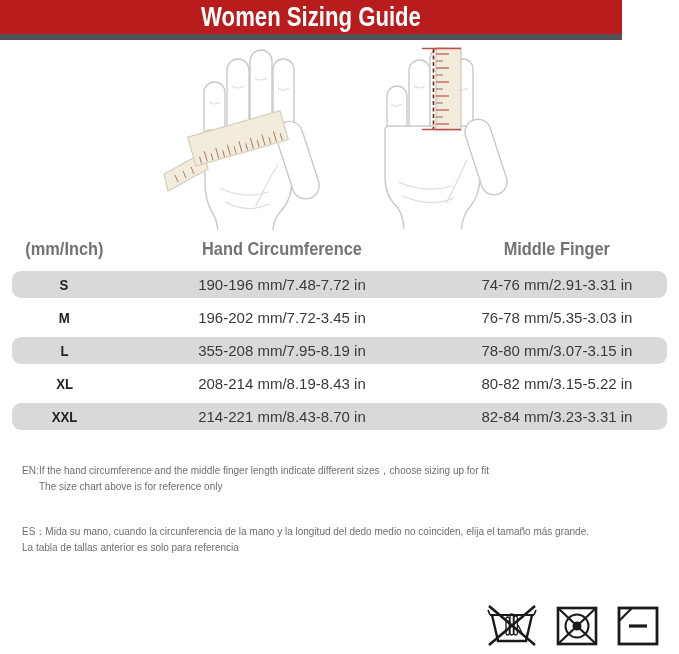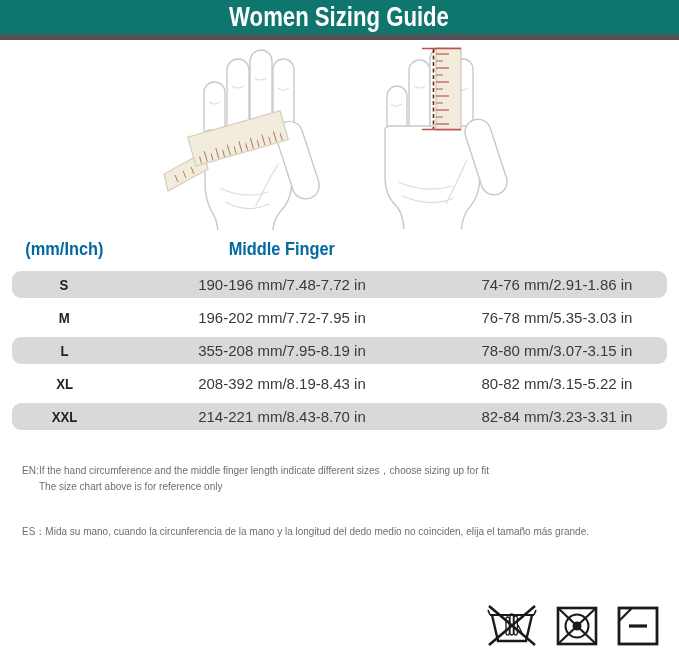--- a/index.html
+++ b/index.html
@@ -1,34 +1,34 @@
 <!DOCTYPE html>
 <html><head>
 <meta charset="utf-8">
 <style>
   html,body{margin:0;padding:0;background:#fff;}
   .canvas{position:relative;width:679px;height:654px;background:#ffffff;overflow:hidden;
           font-family:"Liberation Sans", sans-serif;color:#2e2e2e;}
 
   
-  .titlebar{position:absolute;top:0;left:0;width:679px;height:34px;background:#0f766e;
+  .titlebar{position:absolute;top:0;left:0;width:622px;height:34px;background:#b91c1c;
             border-bottom:6px solid #515156;display:flex;align-items:center;justify-content:center;}
   .titlebar .title{color:#ffffff;font-size:27px;font-weight:bold;letter-spacing:0px;
                    display:inline-block;transform:scaleX(0.82);transform-origin:center;}
 
   
   .illus{position:absolute;}
   .illus-left{top:42px;left:148px;}
   .illus-right{top:44px;left:372px;}
 
   
   .size-table{position:absolute;top:236px;left:12px;width:655px;}
   .thead,.trow{display:grid;grid-template-columns:105px 330px 1fr;align-items:center;}
   .thead{height:26px;margin-bottom:9px;}
-  .thead span{text-align:center;font-weight:bold;font-size:19px;color:#0369a1;}
+  .thead span{text-align:center;font-weight:bold;font-size:19px;color:#737373;}
   .thead span i{font-style:normal;display:inline-block;transform:scaleX(0.86);transform-origin:center;white-space:nowrap;}
   .trow{height:27px;border-radius:9px;margin-bottom:6px;font-size:15px;color:#3a3a3a;}
   .trow.alt{background:#d9d9d9;}
   .trow span{text-align:center;white-space:nowrap;}
   .trow .sz{font-weight:bold;font-size:15px;color:#222;}
   .trow .sz i{font-style:normal;display:inline-block;transform:scaleX(0.88);transform-origin:center;}
 
   
   .note{position:absolute;font-size:10px;line-height:15.5px;color:#6e6e6e;}
   .note-en{top:463px;left:22px;padding-left:17px;}
@@ -133,56 +133,58 @@
       </g>
       <line x1="61.5" y1="5" x2="61.5" y2="86" stroke="#6b2417" stroke-width="1.6" stroke-dasharray="4 2.5"></line>
       <line x1="50" y1="4.5" x2="89" y2="4.5" stroke="#c0504d" stroke-width="1.5"></line>
       <line x1="50" y1="85.5" x2="89" y2="85.5" stroke="#c0504d" stroke-width="1.5"></line>
     </svg>
   </div>
 
   <div class="size-table">
     <div class="thead">
       <span><i>(mm/Inch)</i></span>
+      <span><i>Hand Circumference</i></span>
       <span><i>Middle Finger</i></span>
     </div>
     <div class="trow alt">
       <span class="sz"><i>S</i></span>
       <span>190-196 mm/7.48-7.72 in</span>
-      <span>74-76 mm/2.91-1.86 in</span>
+      <span>74-76 mm/2.91-3.31 in</span>
     </div>
     <div class="trow">
       <span class="sz"><i>M</i></span>
-      <span>196-202 mm/7.72-7.95 in</span>
+      <span>196-202 mm/7.72-3.45 in</span>
       <span>76-78 mm/5.35-3.03 in</span>
     </div>
     <div class="trow alt">
       <span class="sz"><i>L</i></span>
       <span>355-208 mm/7.95-8.19 in</span>
       <span>78-80 mm/3.07-3.15 in</span>
     </div>
     <div class="trow">
       <span class="sz"><i>XL</i></span>
-      <span>208-392 mm/8.19-8.43 in</span>
+      <span>208-214 mm/8.19-8.43 in</span>
       <span>80-82 mm/3.15-5.22 in</span>
     </div>
     <div class="trow alt">
       <span class="sz"><i>XXL</i></span>
       <span>214-221 mm/8.43-8.70 in</span>
       <span>82-84 mm/3.23-3.31 in</span>
     </div>
   </div>
 
   <div class="note note-en">
     <span class="lbl">EN:</span>
     <span>If the hand circumference and the middle finger length indicate different sizes，choose sizing up for fit</span><br>
     <span>The size chart above is for reference only</span>
   </div>
   <div class="note note-es">
     <span>ES：</span><span>Mida su mano, cuando la circunferencia de la mano y la longitud del dedo medio no coinciden, elija el tamaño más grande.</span><br>
+    <span>La tabla de tallas anterior es solo para referencia</span>
   </div>
 
   <div class="care">
     <svg width="54" height="48" viewBox="0 0 54 48">
       <g fill="none" stroke="#1a1a1a">
         <path d="M7,14 L13,40 L41,40 L47,14" stroke-width="2.4"></path>
         <path d="M5,14 L49,14" stroke-width="2"></path>
         <path d="M5,14 L3,9 M49,14 L51,9" stroke-width="1.6"></path>
         <g stroke-width="1.3">
           <rect x="21" y="16" width="3.4" height="18" rx="1.7"></rect>

